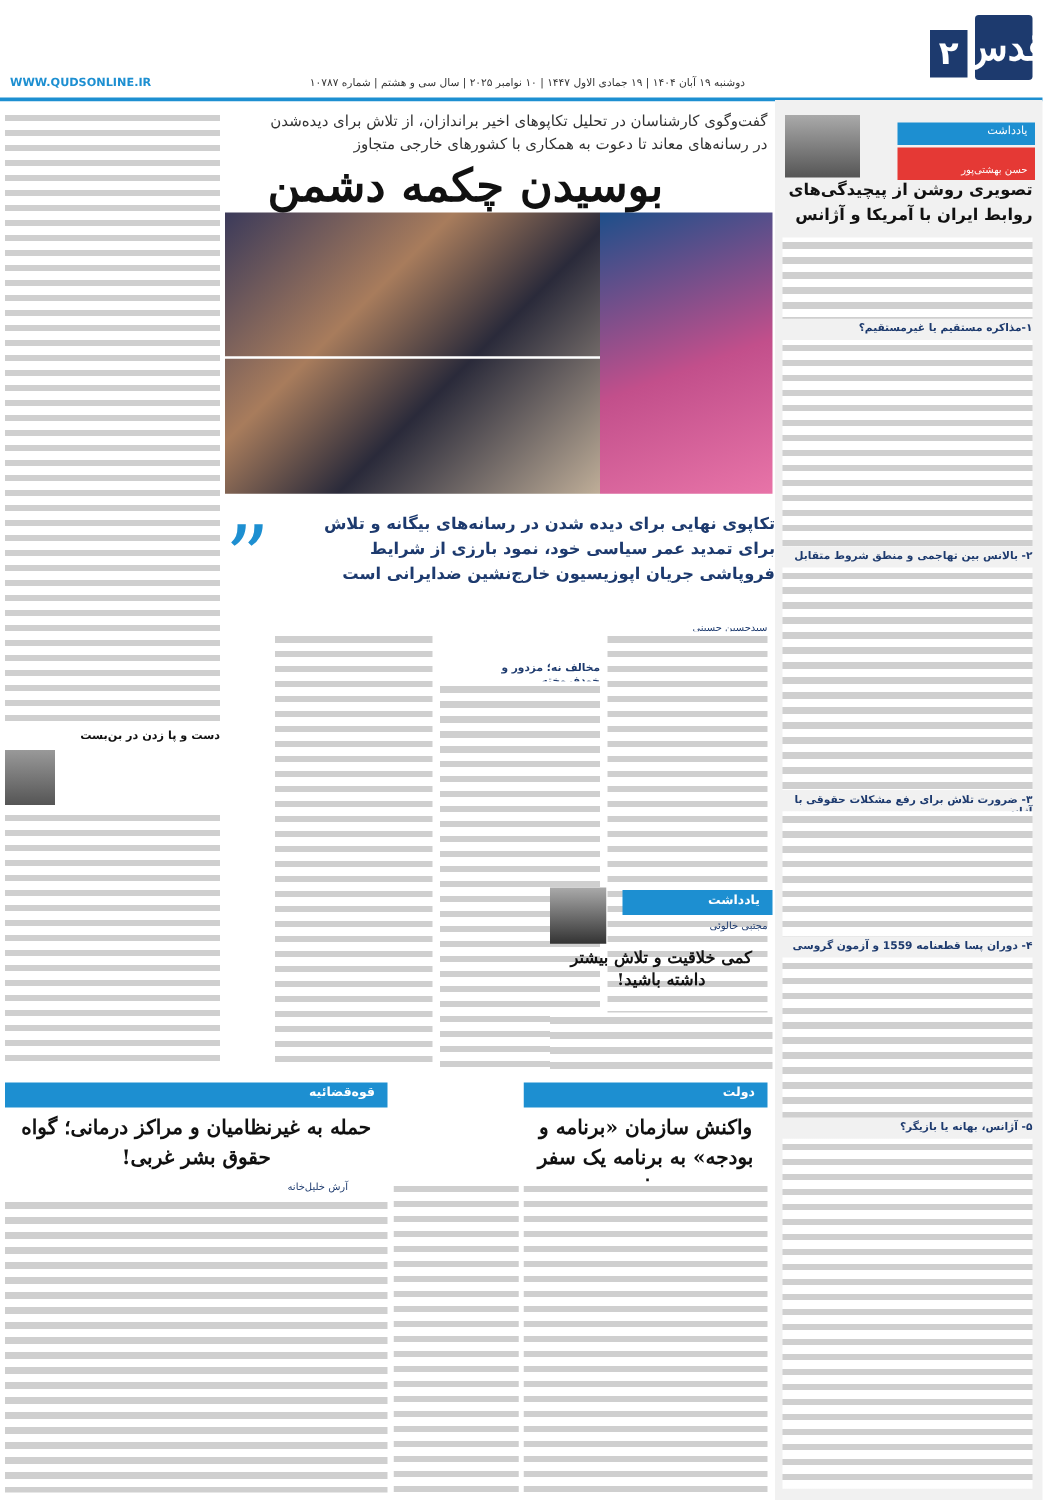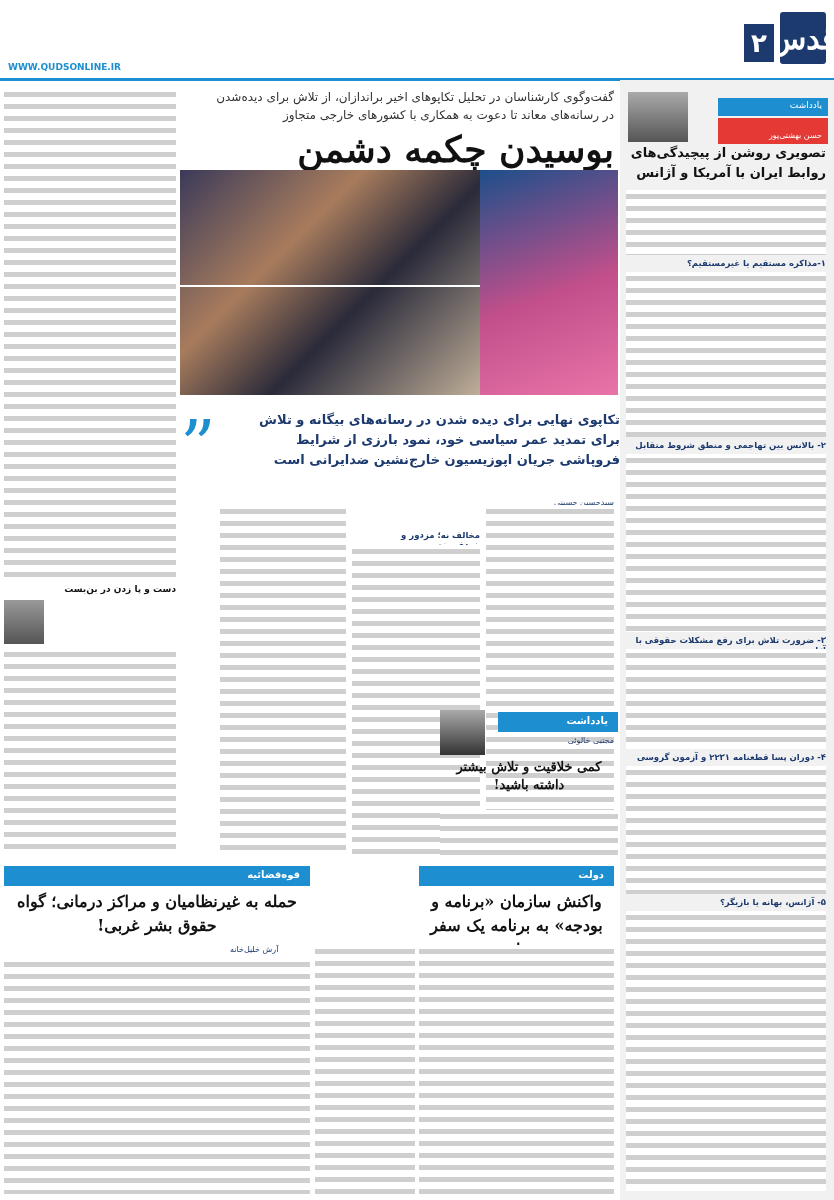--- a/index.html
+++ b/index.html
@@ -6,21 +6,21 @@
 body{width:834px;height:1200px;background:#fff;font-family:"DejaVu Sans",sans-serif;direction:rtl;overflow:hidden;position:relative;color:#222}
 .abs{position:absolute}
 .hdr{top:0;left:0;width:834px;height:80px}
 .logo{right:8px;top:12px;width:46px;height:52px;background:#1d3a6e;color:#fff;font-family:"DejaVu Serif",serif;font-size:30px;font-weight:bold;display:flex;align-items:center;justify-content:center;border-radius:3px}
 .pnum{right:60px;top:24px;width:30px;height:38px;background:#1d3a6e;color:#fff;font-size:26px;font-weight:bold;display:flex;align-items:center;justify-content:center}
 .sect{right:100px;top:28px;font-size:34px;color:#1d8fd1;font-weight:bold}
 .datebar{left:0;top:62px;width:600px;height:14px;font-size:8.5px;color:#333;direction:rtl;text-align:right;padding-right:4px;white-space:nowrap}
 .url{left:8px;top:62px;font-size:9px;color:#1d8fd1;font-weight:bold;direction:ltr}
 .rule{left:0;top:78px;width:834px;height:3px;background:#1d8fd1}
 .surtitle{right:220px;top:88px;width:400px;font-size:12px;color:#333;text-align:right;line-height:18px}
-.mainTitle{right:220px;top:128px;width:400px;font-size:36px;font-weight:bold;color:#111;text-align:right;font-family:"DejaVu Serif",serif}
+.mainTitle{right:220px;top:128px;width:400px;font-size:36px;font-weight:bold;color:#111;text-align:left;font-family:"DejaVu Serif",serif}
 .photoL{left:180px;top:170px;width:300px;height:225px;background:linear-gradient(135deg,#3b3a5a,#a87c5c 35%,#2a2a3a 60%,#bfae98);}
 .photoR{left:480px;top:170px;width:138px;height:225px;background:linear-gradient(160deg,#1d4f8a,#c24f8b 55%,#e874a8);}
 .photoGrid{left:180px;top:285px;width:300px;height:2px;background:#fff}
 .quote{left:180px;top:405px;width:440px;height:80px;}
 .qtext{right:0;top:5px;width:380px;font-size:13px;color:#1d3a6e;text-align:right;line-height:20px;font-weight:bold}
 .qmark{left:0;top:0;font-size:70px;color:#1d8fd1;font-family:"DejaVu Serif",serif}
 .col{font-size:7.5px;line-height:12px;color:#333;text-align:justify;overflow:hidden}
 .colbg{background:repeating-linear-gradient(to bottom,#fff 0,#fff 4px,#cfcfcf 4px,#cfcfcf 9px,#fff 9px,#fff 12px)}
 .rightcol{right:0;top:80px;width:214px;height:1120px;background:#f1f1f1}
 .yad{right:6px;top:98px;width:110px;height:18px;background:#1d8fd1;color:#fff;font-size:9px;padding:2px 6px;text-align:right}
@@ -32,20 +32,21 @@
 .btitle{font-size:16px;font-weight:bold;color:#111;text-align:center;line-height:24px;font-family:"DejaVu Serif",serif}
 .smallHead{font-size:9px;font-weight:bold;color:#111;text-align:right}
 .authLabel{font-size:8px;font-weight:normal;color:#1d3a6e}
 </style>
 </head>
 <body>
 
 <div class="abs hdr">
   <div class="abs logo">قدس</div>
   <div class="abs pnum">۲</div>
+  <div class="abs datebar">دوشنبه ۱۹ آبان ۱۴۰۴ | ۱۹ جمادی الاول ۱۴۴۷ | ۱۰ نوامبر ۲۰۲۵ | سال سی و هشتم | شماره ۱۰۷۸۷</div>
   <div class="abs url">WWW.QUDSONLINE.IR</div>
   <div class="abs rule"></div>
 </div>
 
 <div class="abs surtitle">گفت‌وگوی کارشناسان در تحلیل تکاپوهای اخیر براندازان، از تلاش برای دیده‌شدن در رسانه‌های معاند تا دعوت به همکاری با کشورهای خارجی متجاوز</div>
 <div class="abs mainTitle">بوسیدن چکمه دشمن</div>
 <div class="abs photoL"></div>
 <div class="abs photoGrid"></div>
 <div class="abs photoR"></div>
 
@@ -81,21 +82,21 @@
 <div class="abs yad">یادداشت</div>
 <div class="abs yadName">حسن بهشتی‌پور</div>
 <div class="abs rtitle">تصویری روشن از پیچیدگی‌های روابط ایران با آمریکا و آژانس</div>
 <div class="abs col colbg" style="right:8px;top:190px;width:200px;height:65px"></div>
 <div class="abs subh" style="right:8px;top:258px;width:200px">۱-مذاکره مستقیم یا غیرمستقیم؟</div>
 <div class="abs col colbg" style="right:8px;top:272px;width:200px;height:165px"></div>
 <div class="abs subh" style="right:8px;top:440px;width:200px">۲- بالانس بین تهاجمی و منطق شروط متقابل</div>
 <div class="abs col colbg" style="right:8px;top:454px;width:200px;height:178px"></div>
 <div class="abs subh" style="right:8px;top:635px;width:200px">۳- ضرورت تلاش برای رفع مشکلات حقوقی با آژانس</div>
 <div class="abs col colbg" style="right:8px;top:649px;width:200px;height:100px"></div>
-<div class="abs subh" style="right:8px;top:752px;width:200px">۴- دوران پسا قطعنامه ۲۲۳۱ و آزمون گروسی</div>
+<div class="abs subh" style="right:8px;top:752px;width:200px">۴- دوران پسا قطعنامه 1559 و آزمون گروسی</div>
 <div class="abs col colbg" style="right:8px;top:766px;width:200px;height:128px"></div>
 <div class="abs subh" style="right:8px;top:897px;width:200px">۵- آژانس، بهانه یا بازیگر؟</div>
 <div class="abs col colbg" style="right:8px;top:911px;width:200px;height:280px"></div>
 
 <div class="abs cat" style="right:220px;top:866px;width:195px">دولت</div>
 <div class="abs btitle" style="right:220px;top:890px;width:195px">واکنش سازمان «برنامه و بودجه» به برنامه یک سفر پرحاشیه</div>
 <div class="abs col colbg" style="right:220px;top:945px;width:195px;height:250px"></div>
 <div class="abs col colbg" style="left:315px;top:945px;width:100px;height:250px"></div>
 
 <div class="abs cat" style="left:4px;top:866px;width:306px">قوه‌قضائیه</div>

